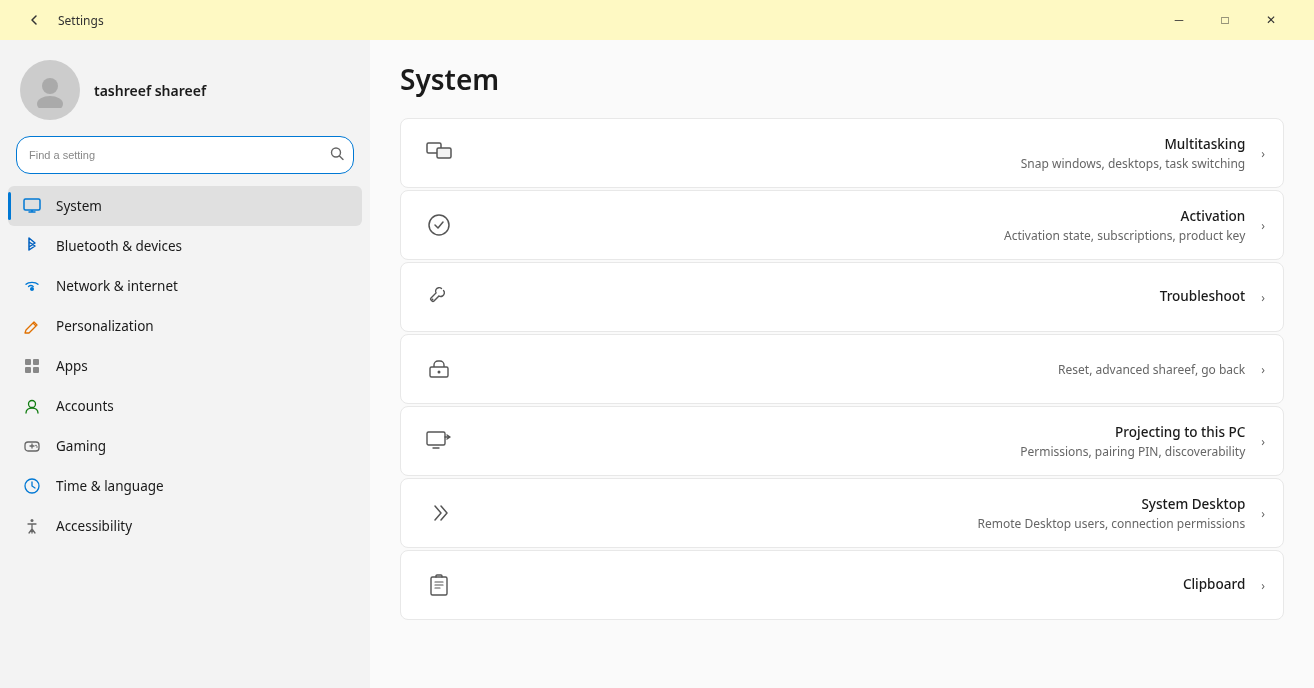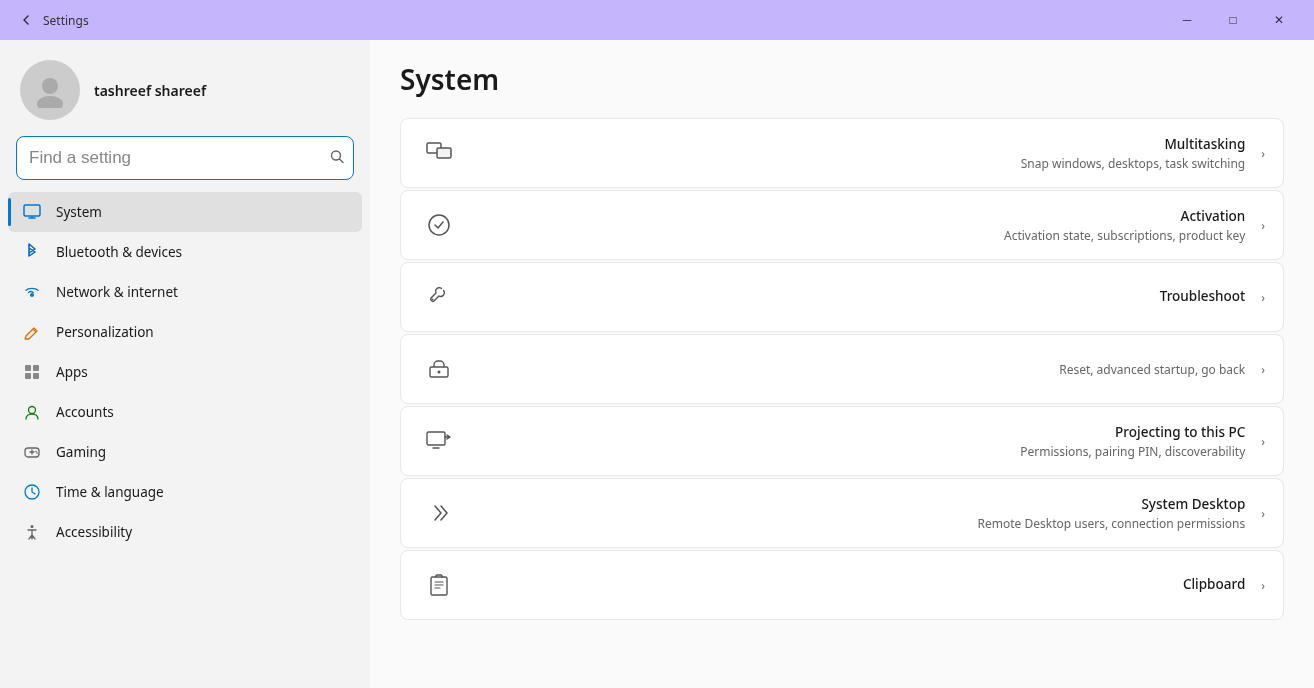--- a/index.html
+++ b/index.html
@@ -10,24 +10,24 @@
       height: 688px;
       overflow: hidden;
       display: flex;
       flex-direction: column;
     }
 
     
     .titlebar {
       display: flex;
       align-items: center;
-      background: #c4b5fd;
+      background: #fef9c3;
       height: 40px;
-      padding: 0 12px;
-      gap: 3px;
+      padding: 0 20px;
+      gap: 10px;
       flex-shrink: 0;
     }
     .titlebar-back {
       width: 28px; height: 28px;
       border: none; background: transparent;
       cursor: pointer;
       border-radius: 4px;
       display: flex; align-items: center; justify-content: center;
       color: #444;
       font-size: 14px;
@@ -86,25 +86,25 @@
       font-weight: 600;
       color: #1a1a1a;
     }
 
     .search-box {
       margin: 0 16px 12px 16px;
       position: relative;
     }
     .search-input {
       width: 100%;
-      height: 44px;
+      height: 38px;
       border: 1.5px solid #0078d4;
-      border-radius: 8px;
+      border-radius: 14px;
       padding: 0 36px 0 12px;
-      font-size: 17px;
+      font-size: 11px;
       background: #fff;
       color: #333;
       outline: none;
     }
     .search-input::placeholder { color: #888; }
     .search-icon-wrap {
       position: absolute;
       right: 10px; top: 50%;
       transform: translateY(-50%);
       color: #555;
@@ -398,21 +398,21 @@
 
       <div class="setting-item">
         <div class="setting-icon">
           <svg width="24" height="24" viewBox="0 0 24 24" fill="none">
             <rect x="3" y="10" width="18" height="10" rx="1.5" stroke="#555" stroke-width="1.4" fill="none"></rect>
             <path d="M7 10V8C7 5.8 8.8 4 11 4H13C15.2 4 17 5.8 17 8V10" stroke="#555" stroke-width="1.4" fill="none"></path>
             <circle cx="12" cy="15" r="1.5" fill="#555"></circle>
           </svg>
         </div>
         <div class="setting-text">
-          <div class="setting-desc">Reset, advanced startup, go back</div>
+          <div class="setting-desc">Reset, advanced shareef, go back</div>
         </div>
         <span class="setting-chevron">›</span>
       </div>
 
       <div class="setting-item">
         <div class="setting-icon">
           <svg width="26" height="22" viewBox="0 0 26 22" fill="none">
             <rect x="1" y="2" width="18" height="13" rx="1.5" stroke="#555" stroke-width="1.4" fill="none"></rect>
             <path d="M19 7H24M21 5L24 7L21 9" stroke="#555" stroke-width="1.4" stroke-linecap="round" stroke-linejoin="round" fill="none"></path>
             <line x1="7" y1="18" x2="13" y2="18" stroke="#555" stroke-width="1.4" stroke-linecap="round"></line>

